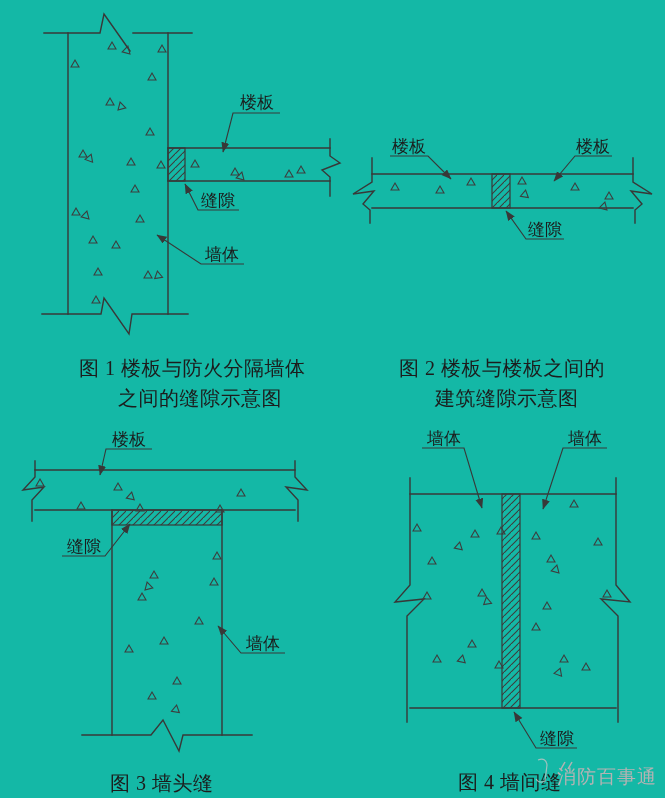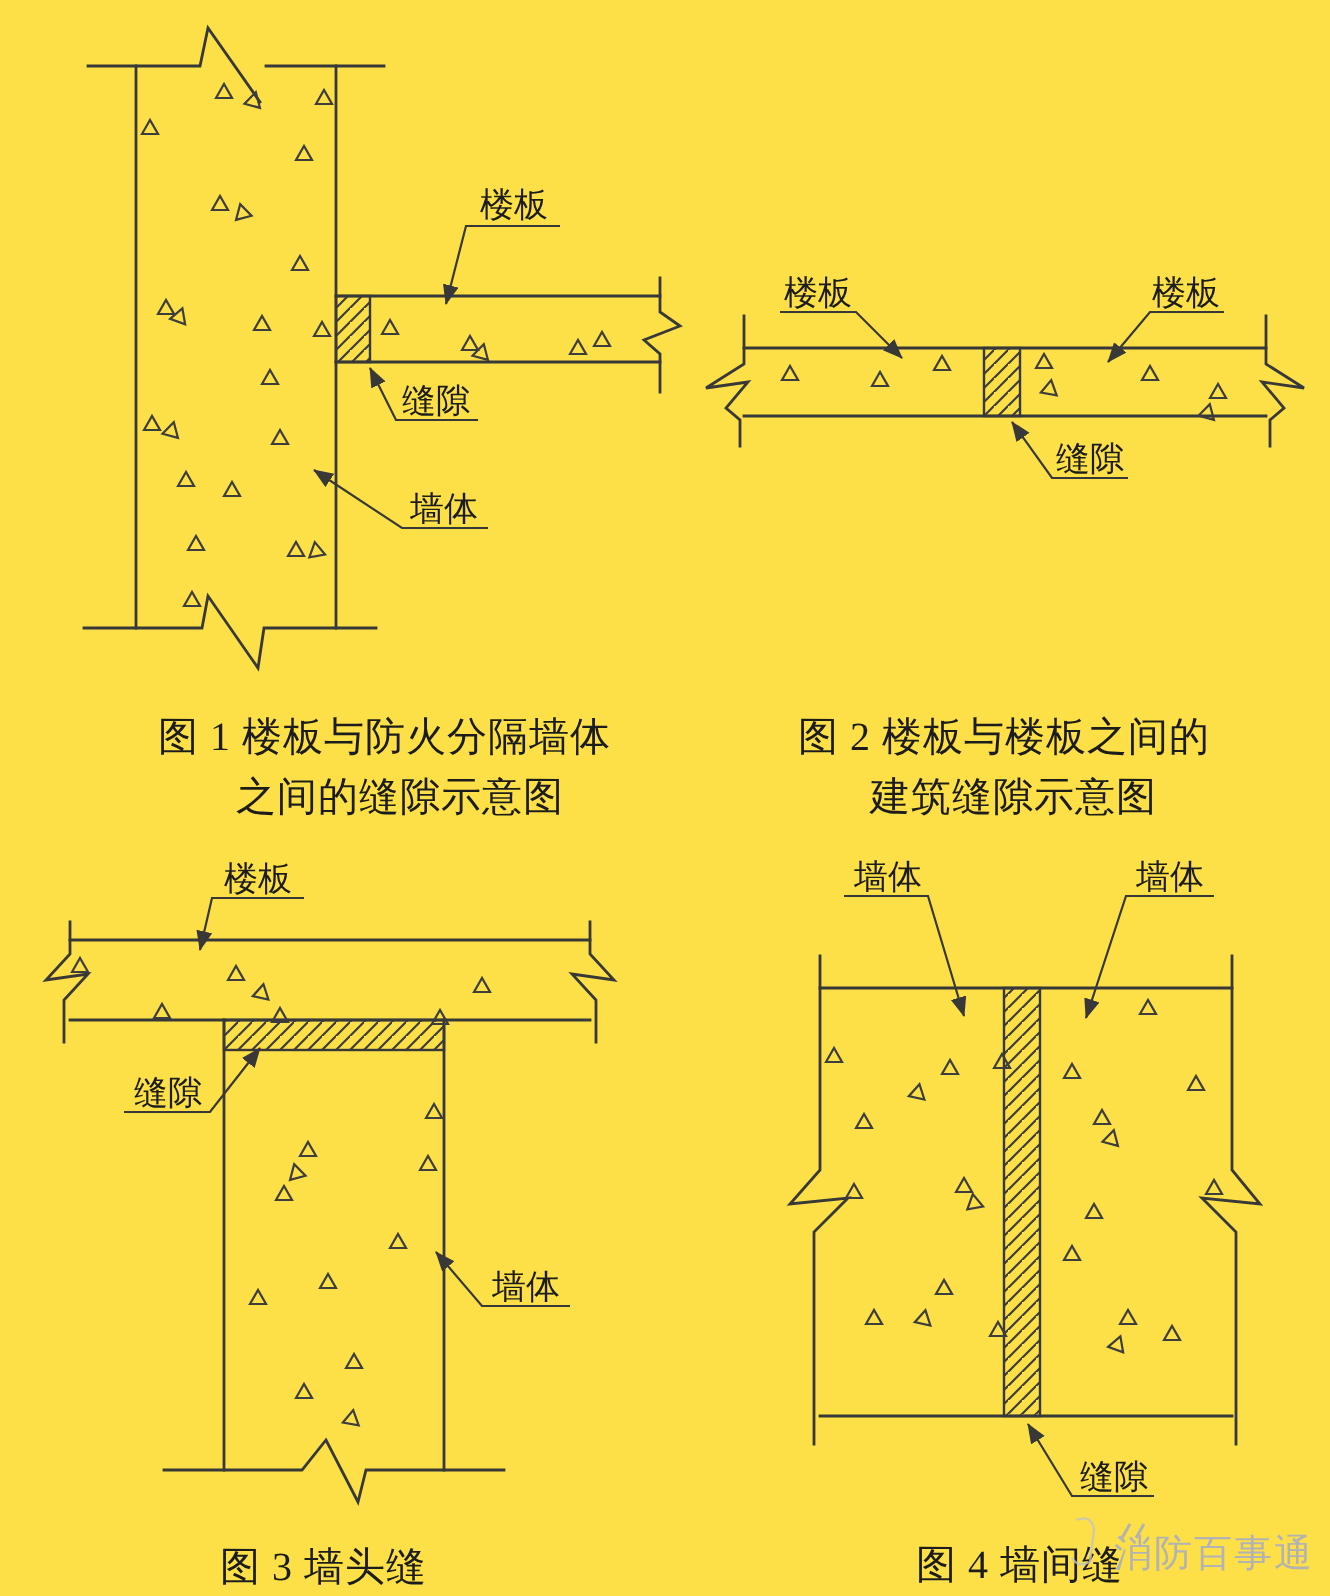--- a/index.html
+++ b/index.html
@@ -1,17 +1,17 @@
 <!DOCTYPE html>
 <html><head>
 <meta charset="utf-8">
 <style>
   html,body{margin:0;padding:0;background:#ffffff;}
   #stage{
-    position:relative;width:665px;height:798px;background:#fde047;overflow:hidden;
+    position:relative;width:665px;height:798px;background:#14b8a6;overflow:hidden;
     font-family:"Liberation Sans","DejaVu Sans",sans-serif;
   }
   svg{display:block;}
   svg text{
     font-family:"Liberation Serif","DejaVu Serif","Liberation Sans",sans-serif;
     fill:#1c1c1c;
   }
   .lbl{font-size:17px;}
   .cap{font-size:20px;letter-spacing:0.5px;}
   .wm{font-size:19px;fill:#b3b3b3;letter-spacing:1px;}

